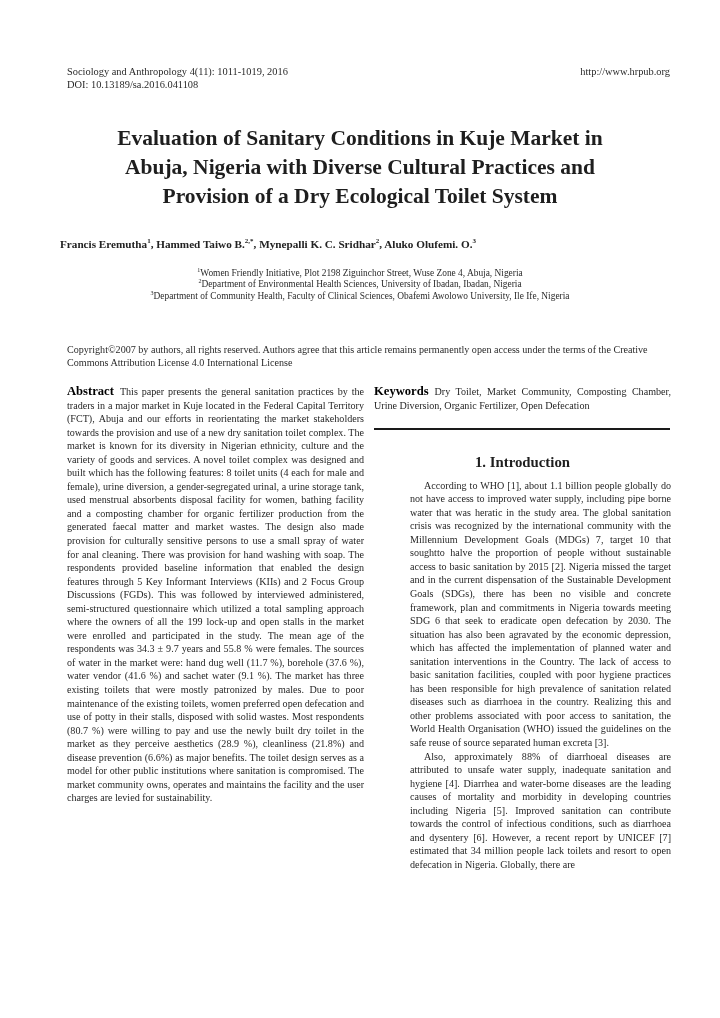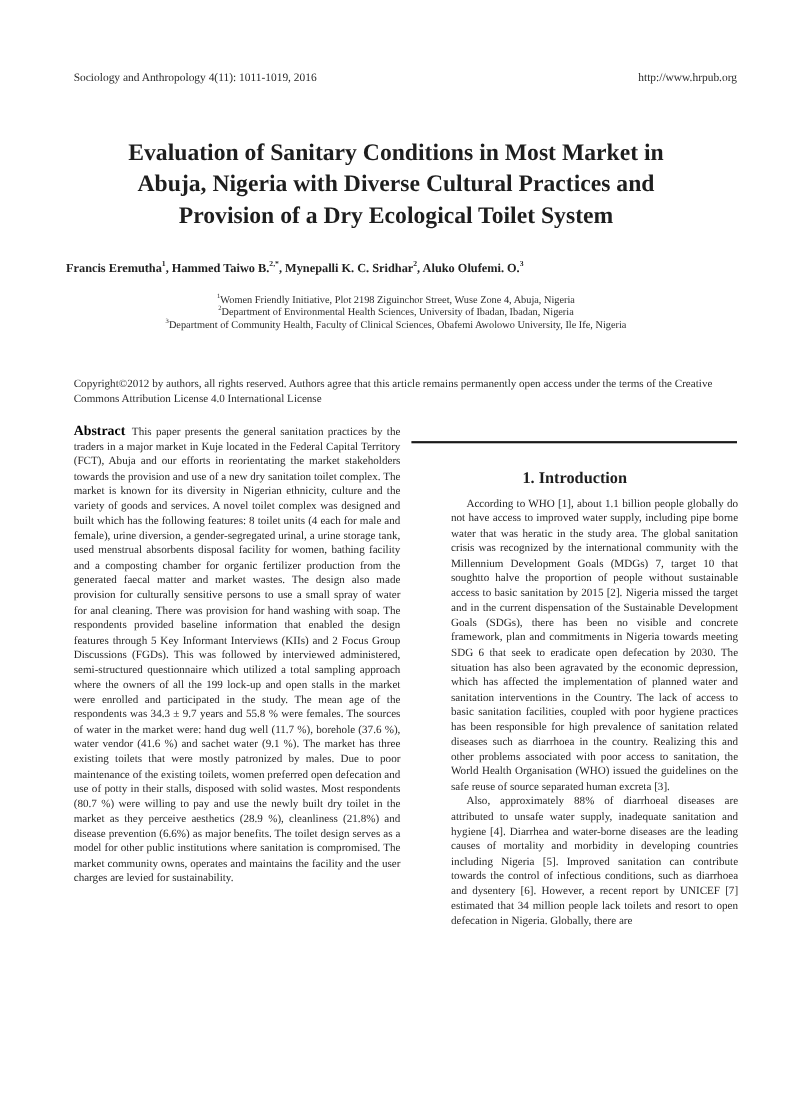--- a/index.html
+++ b/index.html
@@ -59,50 +59,54 @@
 
     .para { text-indent: 14px; margin-left: 36px; }
   </style>
 </head>
 <body>
 
 <div class="page">
 
   <div class="running-head">
     <div>Sociology and Anthropology 4(11): 1011-1019, 2016</div>
+    <div>DOI: 10.13189/sa.2016.041108</div>
     <div class="url">http://www.hrpub.org</div>
   </div>
 
   <h1 class="title">
-    <div>Evaluation of Sanitary Conditions in Most Market in</div>
+    <div>Evaluation of Sanitary Conditions in Kuje Market in</div>
     <div>Abuja, Nigeria with Diverse Cultural Practices and</div>
     <div>Provision of a Dry Ecological Toilet System</div>
   </h1>
 
   <div class="authors">
     <span>Francis Eremutha</span><sup>1</sup>,
     <span>Hammed Taiwo B.</span><sup>2,*</sup>,
     <span>Mynepalli K. C. Sridhar</span><sup>2</sup>,
     <span>Aluko Olufemi. O.</span><sup>3</sup>
   </div>
 
   <div class="affils">
     <div><sup>1</sup><span>Women Friendly Initiative, Plot 2198 Ziguinchor Street, Wuse Zone 4, Abuja, Nigeria</span></div>
     <div><sup>2</sup><span>Department of Environmental Health Sciences, University of Ibadan, Ibadan, Nigeria</span></div>
     <div><sup>3</sup><span>Department of Community Health, Faculty of Clinical Sciences, Obafemi Awolowo University, Ile Ife, Nigeria</span></div>
   </div>
 
-  <div class="copyright">Copyright©2012 by authors, all rights reserved. Authors agree that this article remains permanently open access under the terms of the Creative Commons Attribution License 4.0 International License</div>
+  <div class="copyright">Copyright©2007 by authors, all rights reserved. Authors agree that this article remains permanently open access under the terms of the Creative Commons Attribution License 4.0 International License</div>
 
   <div class="col col-left">
     <p>
       <span class="lead-label">Abstract</span><span>This paper presents the general sanitation practices by the traders in a major market in Kuje located in the Federal Capital Territory (FCT), Abuja and our efforts in reorientating the market stakeholders towards the provision and use of a new dry sanitation toilet complex. The market is known for its diversity in Nigerian ethnicity, culture and the variety of goods and services. A novel toilet complex was designed and built which has the following features: 8 toilet units (4 each for male and female), urine diversion, a gender-segregated urinal, a urine storage tank, used menstrual absorbents disposal facility for women, bathing facility and a composting chamber for organic fertilizer production from the generated faecal matter and market wastes. The design also made provision for culturally sensitive persons to use a small spray of water for anal cleaning. There was provision for hand washing with soap. The respondents provided baseline information that enabled the design features through 5 Key Informant Interviews (KIIs) and 2 Focus Group Discussions (FGDs). This was followed by interviewed administered, semi-structured questionnaire which utilized a total sampling approach where the owners of all the 199 lock-up and open stalls in the market were enrolled and participated in the study. The mean age of the respondents was 34.3 ± 9.7 years and 55.8 % were females. The sources of water in the market were: hand dug well (11.7 %), borehole (37.6 %), water vendor (41.6 %) and sachet water (9.1 %). The market has three existing toilets that were mostly patronized by males. Due to poor maintenance of the existing toilets, women preferred open defecation and use of potty in their stalls, disposed with solid wastes. Most respondents (80.7 %) were willing to pay and use the newly built dry toilet in the market as they perceive aesthetics (28.9 %), cleanliness (21.8%) and disease prevention (6.6%) as major benefits. The toilet design serves as a model for other public institutions where sanitation is compromised. The market community owns, operates and maintains the facility and the user charges are levied for sustainability.</span>
     </p>
   </div>
 
   <div class="col col-right">
+    <p>
+      <span class="lead-label">Keywords</span><span>Dry Toilet, Market Community, Composting Chamber, Urine Diversion, Organic Fertilizer, Open Defecation</span>
+    </p>
     <div class="divider"></div>
     <h2 class="section-heading">1. Introduction</h2>
     <p class="para">According to WHO [1], about 1.1 billion people globally do not have access to improved water supply, including pipe borne water that was heratic in the study area. The global sanitation crisis was recognized by the international community with the Millennium Development Goals (MDGs) 7, target 10 that soughtto halve the proportion of people without sustainable access to basic sanitation by 2015 [2]. Nigeria missed the target and in the current dispensation of the Sustainable Development Goals (SDGs), there has been no visible and concrete framework, plan and commitments in Nigeria towards meeting SDG 6 that seek to eradicate open defecation by 2030. The situation has also been agravated by the economic depression, which has affected the implementation of planned water and sanitation interventions in the Country. The lack of access to basic sanitation facilities, coupled with poor hygiene practices has been responsible for high prevalence of  sanitation related diseases such as diarrhoea in the country. Realizing this and other problems associated with poor access to sanitation, the World Health Organisation (WHO) issued the guidelines on the safe reuse of source separated human excreta [3].</p>
     <p class="para">Also, approximately 88% of diarrhoeal diseases are attributed to unsafe water supply, inadequate sanitation and hygiene [4]. Diarrhea and water-borne diseases are the leading causes of mortality and morbidity in developing countries including Nigeria [5]. Improved sanitation can contribute towards the control of infectious conditions, such as diarrhoea and dysentery [6]. However, a recent report by UNICEF [7] estimated that 34 million people lack toilets and resort to open defecation in Nigeria. Globally, there are</p>
   </div>
 
 </div>
 
 </body></html>

